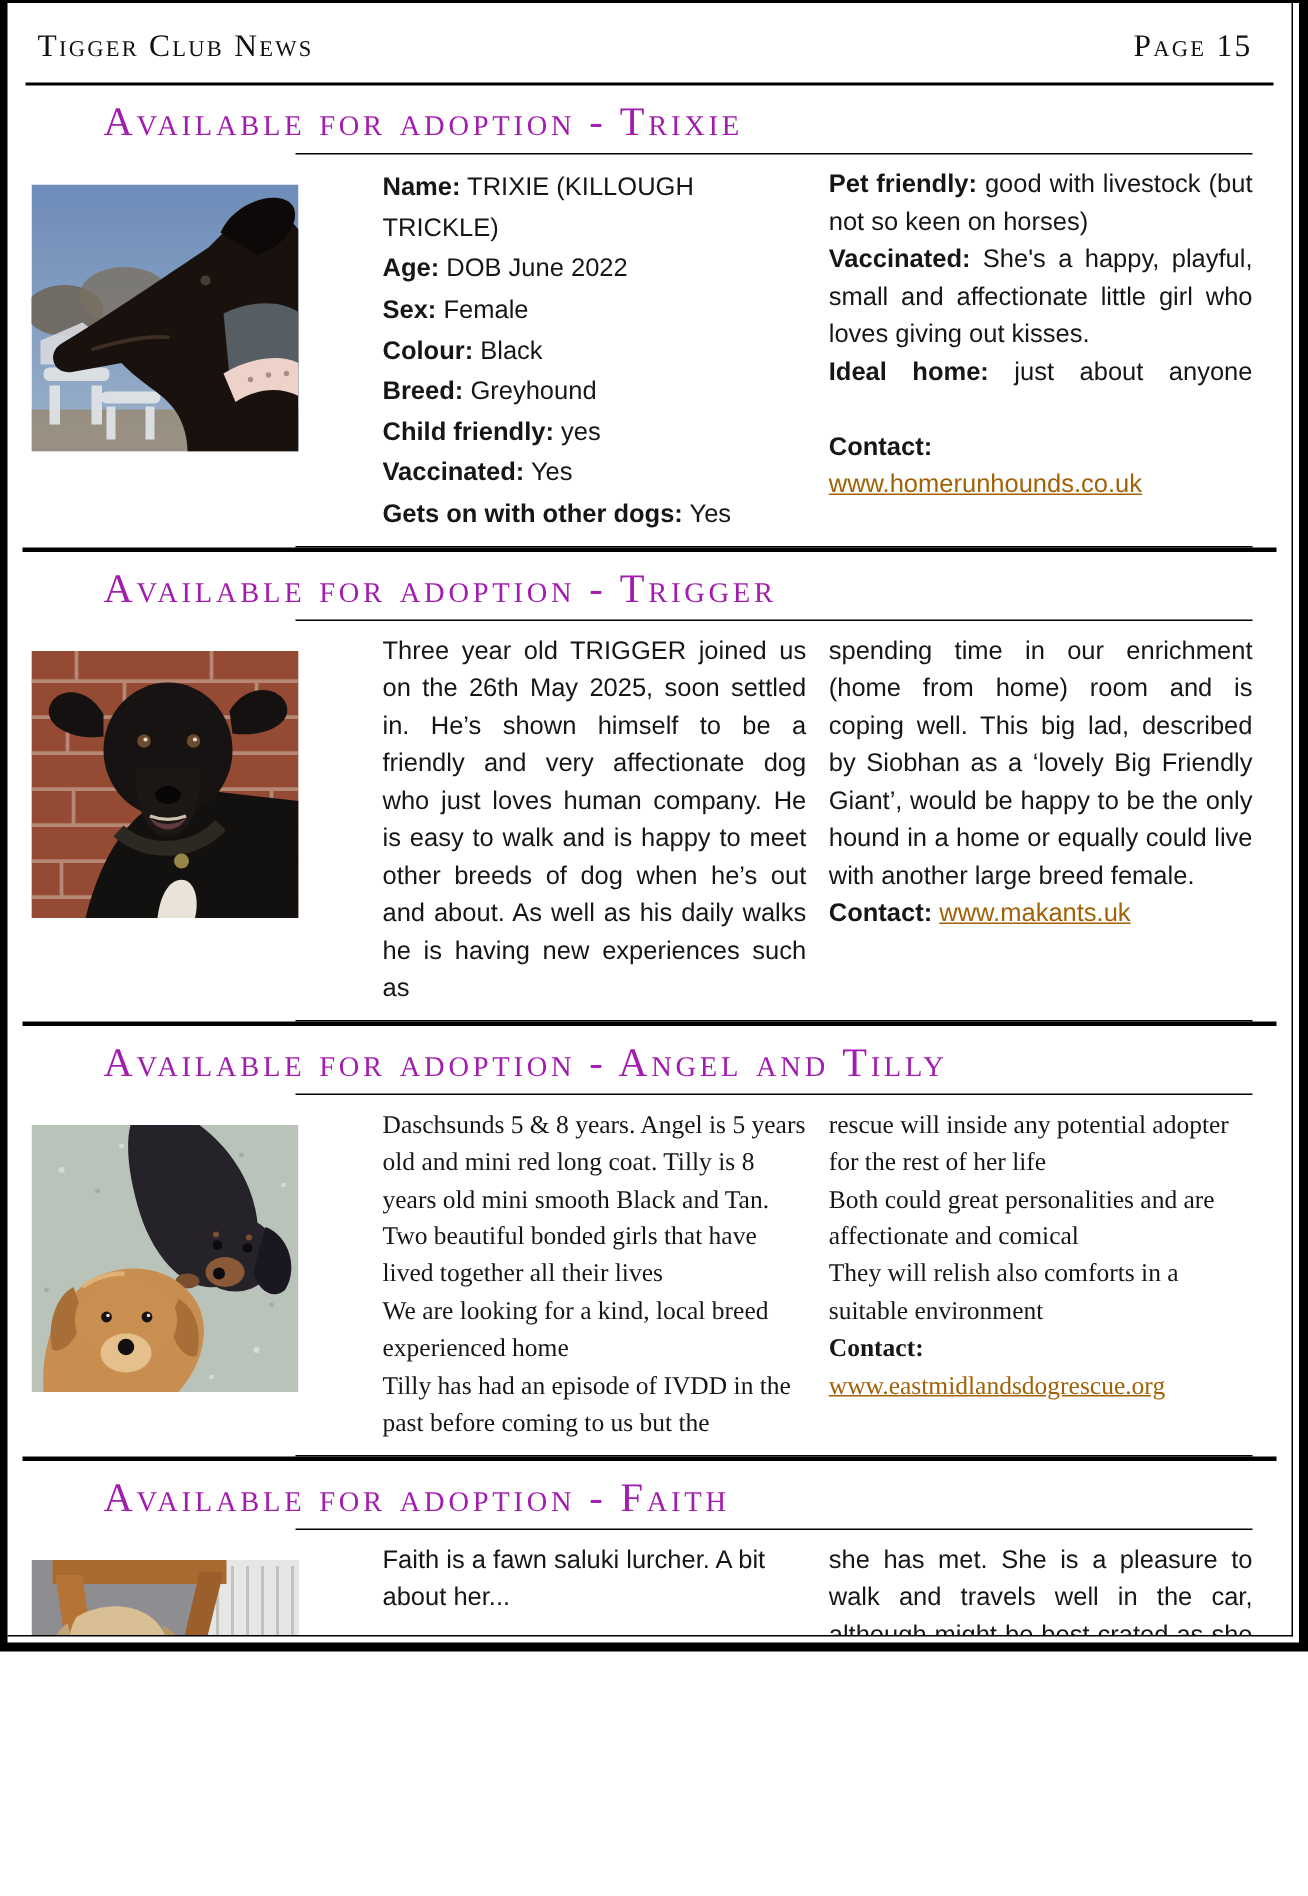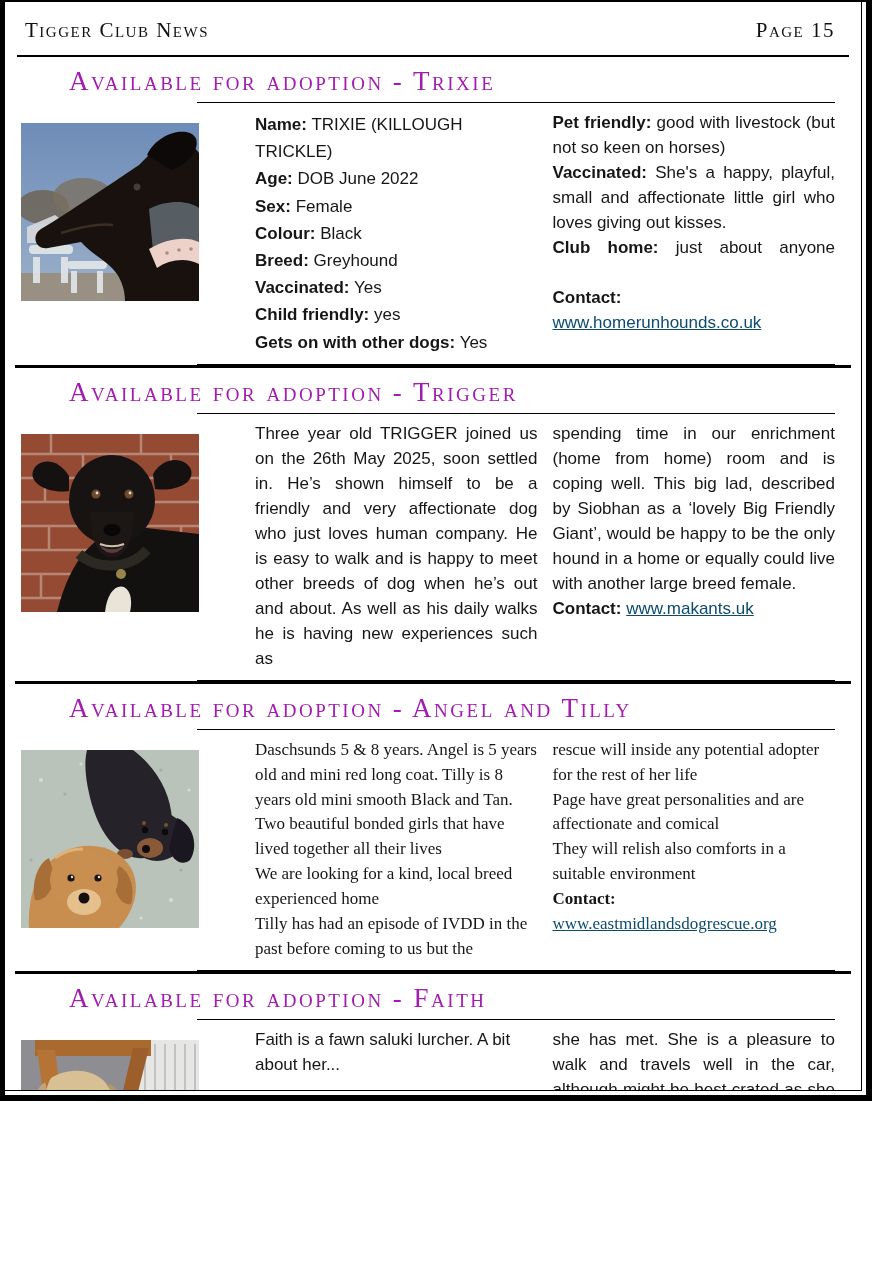--- a/index.html
+++ b/index.html
@@ -37,21 +37,21 @@
   .photo { width:178px; height:178px; flex:none; margin:12px 12px 0 0; }
   .photo svg { width:100%; height:100%; display:block; }
   .cols { flex:1; display:flex; gap:15px; min-width:0;margin-left:44px; }
   .col { flex:1; min-width:0; font-size:17px; line-height:1.47; color:#161616; }
   .col p { margin:0; }
   .loose { line-height:1.6; }
   .justify p { text-align:justify; }
   .spread { text-align:justify; text-align-last:justify; }
   .italic { }
   .gap-top { margin-top:25px !important; }
-  .link { color:#0c4a6e; text-decoration:underline; cursor:pointer; overflow-wrap:anywhere; }
+  .link { color:#a16207; text-decoration:underline; cursor:pointer; overflow-wrap:anywhere; }
   b { font-weight:bold; }
 
   .c-s1 { min-height:236px; }
   .c-s2 { min-height:238px; }
   .c-s3 { min-height:236px;font-family:Liberation Serif, serif; }
   .c-s4 { min-height:220px; }
 </style>
 </head>
 <body>
 
@@ -103,28 +103,28 @@
           </g>
         </svg>
       </div>
       <div class="cols">
         <div class="col loose">
           <p><b>Name:</b> <span>TRIXIE (KILLOUGH TRICKLE)</span></p>
           <p><b>Age:</b> <span>DOB June 2022</span></p>
           <p><b>Sex:</b> <span>Female</span></p>
           <p><b>Colour:</b> <span>Black</span></p>
           <p><b>Breed:</b> <span>Greyhound</span></p>
+          <p><b>Child friendly:</b> <span>yes</span></p>
           <p><b>Vaccinated:</b> <span>Yes</span></p>
-          <p><b>Child friendly:</b> <span>yes</span></p>
           <p><b>Gets on with other dogs:</b> <span>Yes</span></p>
         </div>
         <div class="col justify">
           <p><b>Pet friendly:</b> <span>good with livestock (but not so keen on horses)</span></p>
           <p><b>Vaccinated:</b> <span>She's a happy, playful, small and affectionate little girl who loves giving out kisses.</span></p>
-          <p class="spread"><b>Club home:</b> <span>just about anyone</span></p>
+          <p class="spread"><b>Ideal home:</b> <span>just about anyone</span></p>
           <p class="gap-top"><b>Contact:</b></p>
           <p><a class="link">www.homerunhounds.co.uk</a></p>
         </div>
       </div>
     </div>
     <div class="rule-text"></div>
   </section>
 
   <div class="divider"></div>
 
@@ -237,21 +237,21 @@
         </svg>
       </div>
       <div class="cols">
         <div class="col">
           <p>Daschsunds 5 &amp; 8 years. Angel is 5 years old and mini red long coat. Tilly is 8 years old mini smooth Black and Tan. Two beautiful bonded girls that have lived together all their lives</p>
           <p>We are looking for a kind, local breed experienced home</p>
           <p>Tilly has had an episode of IVDD in the past before coming to us but the</p>
         </div>
         <div class="col">
           <p>rescue will inside any potential adopter for the rest of her life</p>
-          <p>Page have great personalities and are affectionate and comical</p>
+          <p>Both could great personalities and are affectionate and comical</p>
           <p>They will relish also comforts in a suitable environment</p>
           <p><b>Contact:</b></p>
           <p><a class="link">www.eastmidlandsdogrescue.org</a></p>
         </div>
       </div>
     </div>
     <div class="rule-text"></div>
   </section>
 
   <div class="divider"></div>

